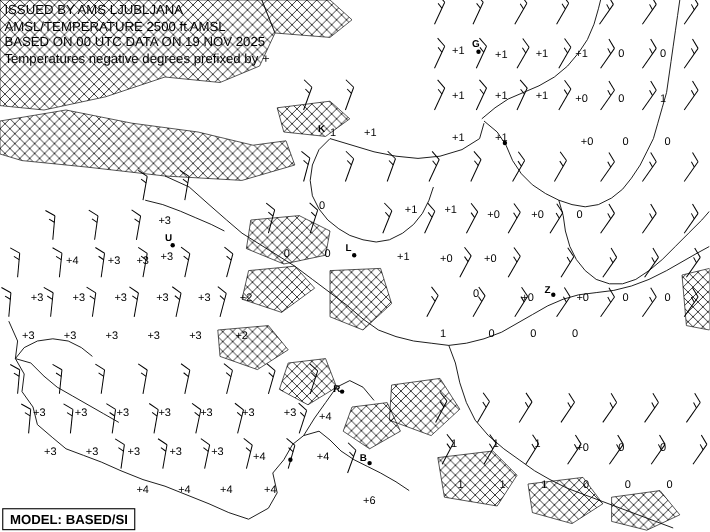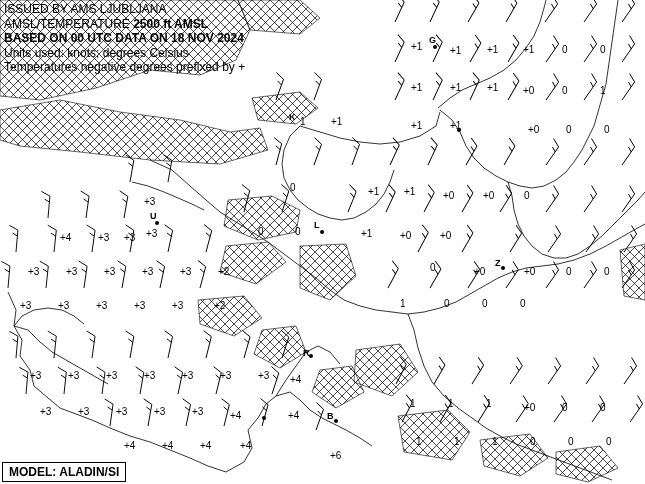--- a/index.html
+++ b/index.html
@@ -1,21 +1,21 @@
 <!DOCTYPE html>
 <html><head>
 <meta charset="utf-8">
 <style>
   html,body{margin:0;padding:0;background:#ffffff;}
   body{width:645px;height:484px;overflow:hidden;font-family:"Liberation Sans",sans-serif;}
   #stage{position:relative;width:645px;height:484px;background:#fff;overflow:hidden;}
   #mapsvg{position:absolute;left:0;top:0;width:645px;height:484px;}
   .hdr{position:absolute;left:4px;top:2px;z-index:30;line-height:14.5px;}
   .hdr div{font-size:12px;color:#000;white-space:nowrap;}
-  .hdr .b{font-weight:bold;}
+  .hdr .b{font-weight:normal;}
   .model{position:absolute;left:2px;bottom:2px;z-index:30;background:#fff;border:1px solid #000;
          padding:2px 6px;font-size:12px;font-weight:bold;color:#000;}
   .tempnum{position:absolute;font-size:10px;color:#000;white-space:nowrap;z-index:20;}
   .stlabel{position:absolute;font-size:9px;font-weight:bold;color:#000;z-index:22;}
   .stdot{position:absolute;width:4px;height:4px;background:#000;border-radius:50%;z-index:22;}
 </style>
 </head>
 <body>
 
 <div id="stage">
@@ -602,22 +602,21 @@
           <path d="M0 0 L0 22" stroke="#000" stroke-width="0.9" fill="none"></path>
           <path d="M0 22 L9 26" stroke="#000" stroke-width="0.9" fill="none"></path>
           <path d="M0 16 L5 18.5" stroke="#000" stroke-width="0.9" fill="none"></path>
         </g>
       </g>
   </svg>
 
   <div class="hdr">
     <div>ISSUED BY AMS LJUBLJANA</div>
     <div><span>AMSL/TEMPERATURE </span><span class="b">2500 ft AMSL</span></div>
-    <div class="b">BASED ON 00 UTC DATA ON 18 NOV 2024</div>
-    <div>Units used: knots; degrees Celsius</div>
+    <div class="b">BASED ON 00 UTC DATA ON 19 NOV 2025</div>
     <div>Temperatures negative degrees prefixed by +</div>
   </div>
 
   <div id="overlay">
       <div class="tempnum" style="left: 411px; top: 41px;">+1</div>
       <div class="tempnum" style="left: 450px; top: 45px;">+1</div>
       <div class="tempnum" style="left: 487px; top: 44px;">+1</div>
       <div class="tempnum" style="left: 523px; top: 44px;">+1</div>
       <div class="tempnum" style="left: 562px; top: 44px;">0</div>
       <div class="tempnum" style="left: 600px; top: 44px;">0</div>
@@ -713,14 +712,14 @@
       <div class="stdot" style="left: 433px; top: 45px;"></div>
       <div class="stdot" style="left: 457px; top: 128px;"></div>
       <div class="stdot" style="left: 155px; top: 221px;"></div>
       <div class="stdot" style="left: 320px; top: 230px;"></div>
       <div class="stdot" style="left: 501px; top: 266px;"></div>
       <div class="stdot" style="left: 309px; top: 354px;"></div>
       <div class="stdot" style="left: 262px; top: 416px;"></div>
       <div class="stdot" style="left: 334px; top: 419px;"></div>
     </div>
 
-  <div class="model">MODEL: ALADIN/SI</div>
+  <div class="model">MODEL: BASED/SI</div>
 </div>
 
 </body></html>

